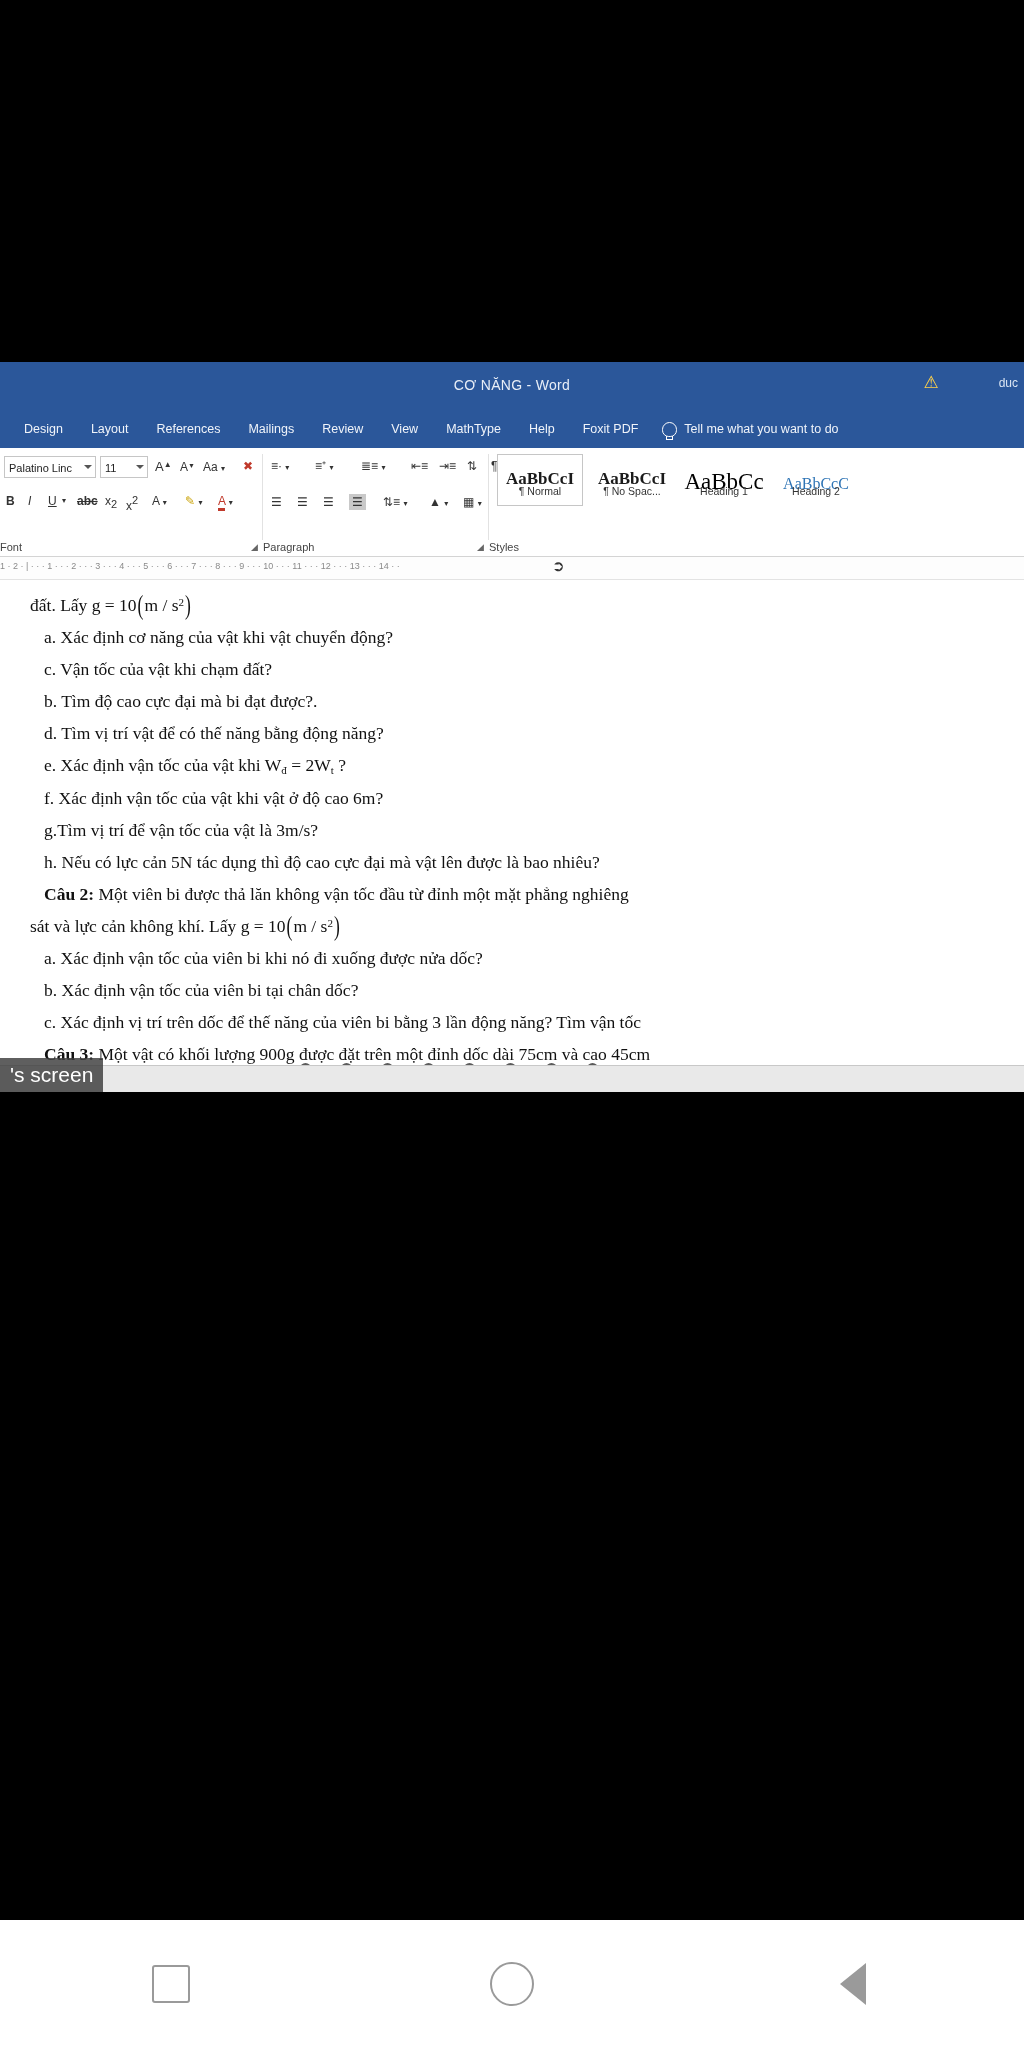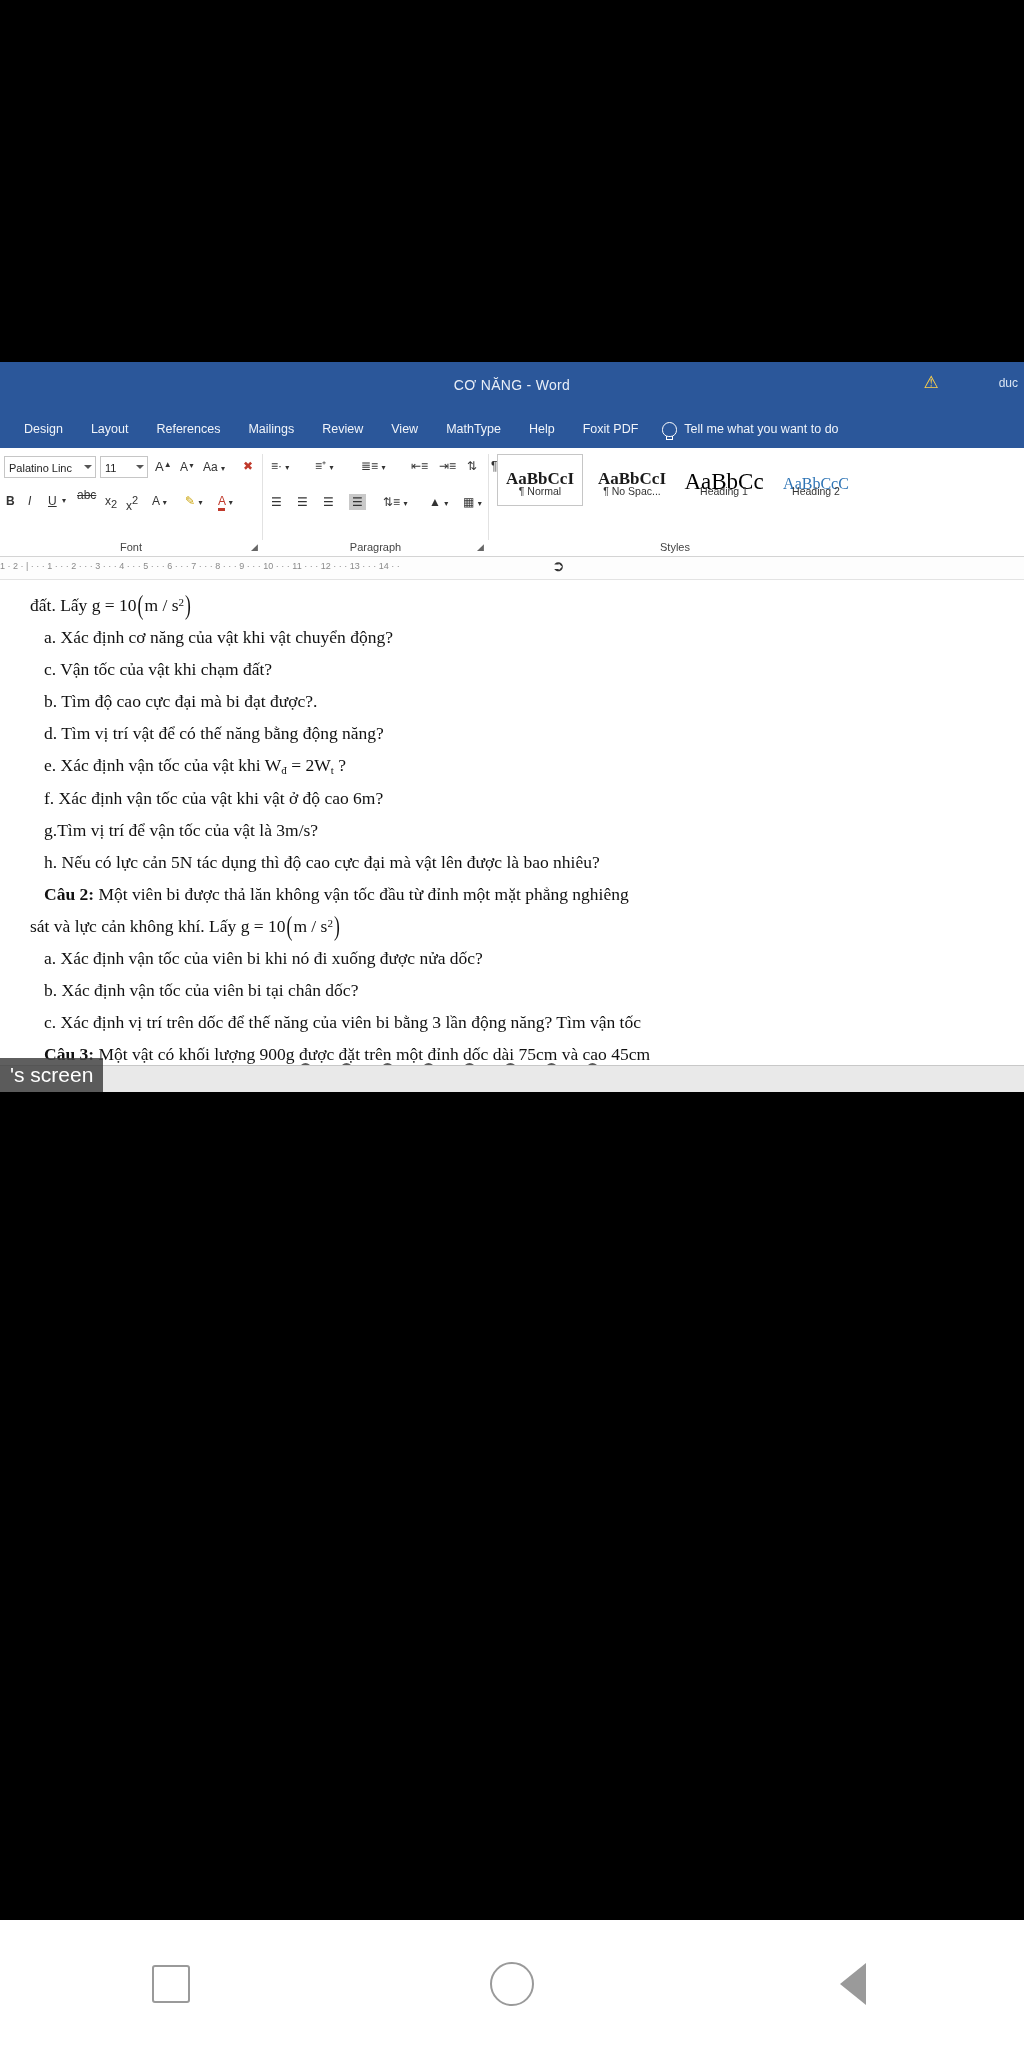--- a/index.html
+++ b/index.html
@@ -132,21 +132,20 @@
   }
   .grp {
     position: absolute;
     top: 0;
     height: 108px;
   }
   .grp .grp-label {
     position: absolute;
     bottom: 3px;
     width: 100%;
-    text-align: center;
     font-size: 11px;
     color: #444;
   }
   .grp .launcher {
     position: absolute;
     bottom: 4px;
     right: 4px;
     font-size: 9px;
     color: #666;
   }
@@ -414,21 +413,21 @@
         </div>
         <div class="ic big" style="left:155px; top:12px;">A<sup style="font-size:8px">▲</sup></div>
         <div class="ic" style="left:180px; top:13px;">A<sup style="font-size:7px">▼</sup></div>
         <div class="ic" style="left:203px; top:13px;"><span>Aa</span> <span style="font-size:8px">▾</span></div>
         <div class="ic ic-red" style="left:243px; top:12px;">✖</div>
 
         <div class="ic" style="left:6px; top:47px; font-weight:bold;">B</div>
         <div class="ic" style="left:28px; top:47px; font-style:italic;">I</div>
         <div class="ic underline-a" style="left:48px; top:47px;">U</div>
         <div class="ic" style="left:62px; top:49px; font-size:8px;">▾</div>
-        <div class="ic" style="left:77px; top:41px; text-decoration:line-through;">abc</div>
+        <div class="ic" style="left:77px; top:47px; text-decoration:line-through;font-weight:bold;">abc</div>
         <div class="ic" style="left:105px; top:47px;"><span>x</span><sub>2</sub></div>
         <div class="ic" style="left:126px; top:47px;"><span>x</span><sup>2</sup></div>
         <div class="ic" style="left:152px; top:47px;"><span>A</span> <span style="font-size:8px">▾</span></div>
         <div class="ic" style="left:185px; top:47px; color:#c8a000;">✎ <span style="font-size:8px;color:#333">▾</span></div>
         <div class="ic" style="left:218px; top:47px;"><span style="color:#c0392b; border-bottom:3px solid #c0392b;">A</span> <span style="font-size:8px">▾</span></div>
 
         <div class="grp-label">Font</div>
         <div class="launcher">◢</div>
       </div>
       <div class="grp-sep" style="left:262px;"></div>

